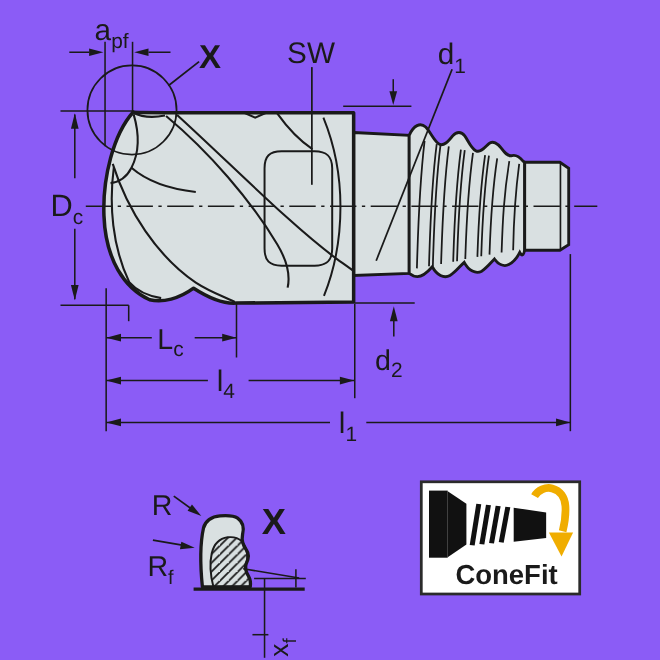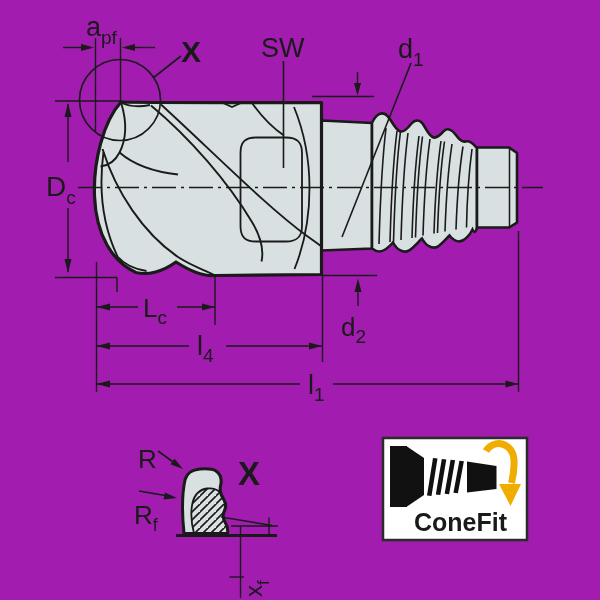--- a/index.html
+++ b/index.html
@@ -1,16 +1,16 @@
 <!DOCTYPE html>
 <html><head>
 <meta charset="utf-8">
 <style>
   html,body{margin:0;padding:0;background:#ffffff;}
-  .canvas{width:600px;height:600px;position:relative;background:#a21caf;}
+  .canvas{width:600px;height:600px;position:relative;background:#8b5cf6;}
   svg{display:block;}
   text{font-family:"Liberation Sans","DejaVu Sans",sans-serif;fill:#1a1a1a;}
   .lbl{font-size:27px;}
   .lbl-sm{font-size:19px;}
   .bold{font-weight:bold;}
 </style>
 </head>
 <body>
 
 <div class="canvas">

